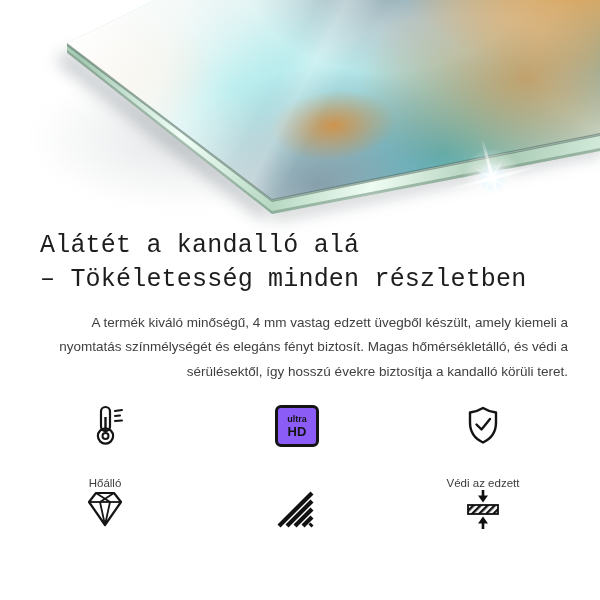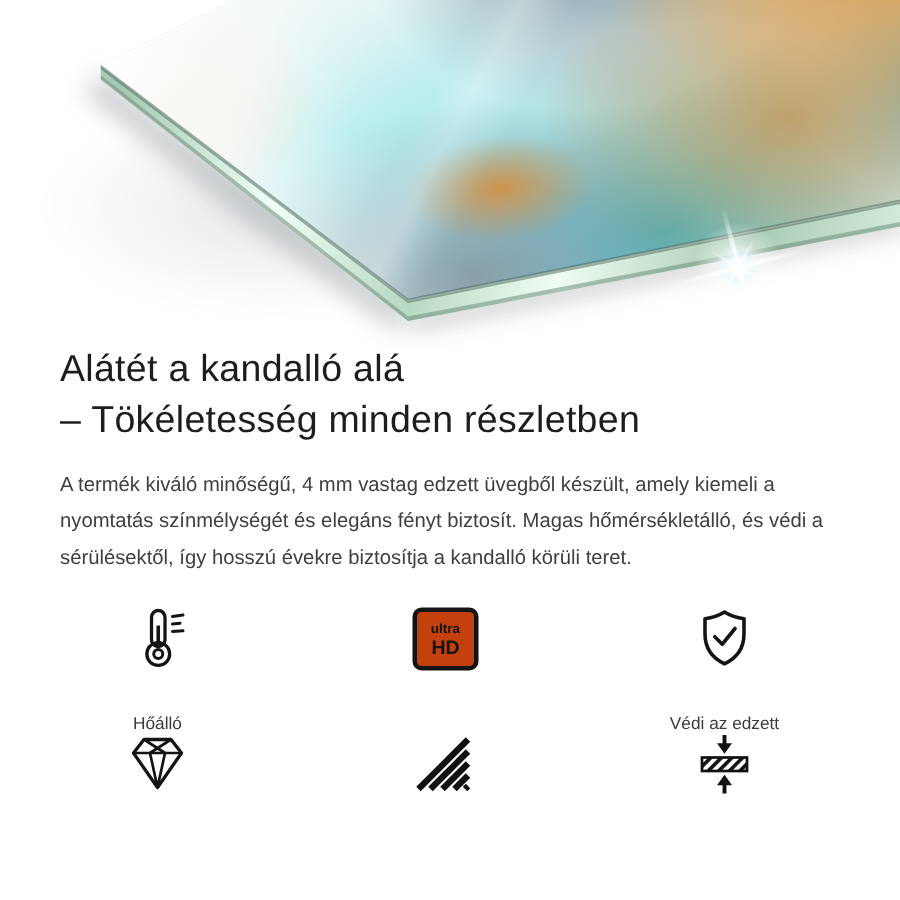--- a/index.html
+++ b/index.html
@@ -91,21 +91,21 @@
   .sparkle .ray-d1,.sparkle .ray-d2{
     position:absolute;left:-22px;top:-1px;width:44px;height:2px;opacity:.85;
     background:linear-gradient(to right, rgba(255,255,255,0), #ffffff 50%, rgba(255,255,255,0));
   }
   .sparkle .ray-d1{transform:rotate(45deg);}
   .sparkle .ray-d2{transform:rotate(-45deg);}
 
   
   .heading{
     position:absolute;left:40px;top:229px;width:540px;
-    font-family:Liberation Sans, sans-serif;font-size:25px;line-height:34px;
+    font-family:Liberation Mono, monospace;font-size:25px;line-height:34px;
     color:#1d1d1d;font-weight:400;letter-spacing:0.2px;
   }
   .description{
     position:absolute;left:40px;top:311px;width:528px;
     font-size:13.5px;line-height:24.3px;color:#3f3f3f;
   }
 
   
   .feature{position:absolute;width:190px;text-align:center;}
   .feature .icon-wrap{height:46px;display:flex;align-items:center;justify-content:center;}
@@ -113,21 +113,21 @@
   .f-r1{top:403px;}
   .f-r2{top:489px;}
   .f-c1{left:10px;}
   .f-c2{left:202px;}
   .f-c3{left:388px;}
   .f-r2 .icon-wrap{height:40px;}
 
   .hd-badge{
     width:38px;height:36px;border:3px solid #141414;border-radius:6px;
     display:flex;flex-direction:column;align-items:center;justify-content:center;
-    font-weight:bold;line-height:1;color:#141414;background:#c2410c;
+    font-weight:bold;line-height:1;color:#141414;background:#8b5cf6;
   }
   .hd-top{font-size:9px;}
   .hd-bottom{font-size:13px;margin-top:1px;}
 
   svg{display:block;}
 </style>
 </head>
 <body>
 
 <div class="stage">
@@ -154,21 +154,21 @@
       <div class="ray-v"></div>
       <div class="ray-h"></div>
     </div>
   </div>
 
   <h1 class="heading" style="margin:0;font-size:25px;font-weight:400;">
     <span>Alátét a kandalló alá</span><br>
     <span>– Tökéletesség minden részletben</span>
   </h1>
 
-  <p class="description" style="margin:0;">A termék kiváló minőségű, 4 mm vastag edzett üvegből készült, amely kiemeli a nyomtatás színmélységét és elegáns fényt biztosít. Magas hőmérsékletálló, és védi a sérülésektől, így hosszú évekre biztosítja a kandalló körüli teret.</p>
+  <p class="description" style="margin:0;text-align:right;">A termék kiváló minőségű, 4 mm vastag edzett üvegből készült, amely kiemeli a nyomtatás színmélységét és elegáns fényt biztosít. Magas hőmérsékletálló, és védi a sérülésektől, így hosszú évekre biztosítja a kandalló körüli teret.</p>
 
   <div class="feature f-r1 f-c1">
     <div class="icon-wrap">
       <svg width="46" height="46" viewBox="0 0 46 46">
         <rect x="19" y="4" width="9" height="24" rx="4.5" fill="none" stroke="#141414" stroke-width="2.2"></rect>
         <circle cx="23.5" cy="33" r="7.6" fill="none" stroke="#141414" stroke-width="2.2"></circle>
         <line x1="23.5" y1="14" x2="23.5" y2="29" stroke="#141414" stroke-width="2.4"></line>
         <circle cx="23.5" cy="33" r="3" fill="none" stroke="#141414" stroke-width="2"></circle>
         <line x1="33" y1="8" x2="40" y2="7" stroke="#141414" stroke-width="2" stroke-linecap="round"></line>
         <line x1="33" y1="13" x2="38" y2="12.5" stroke="#141414" stroke-width="2" stroke-linecap="round"></line>

